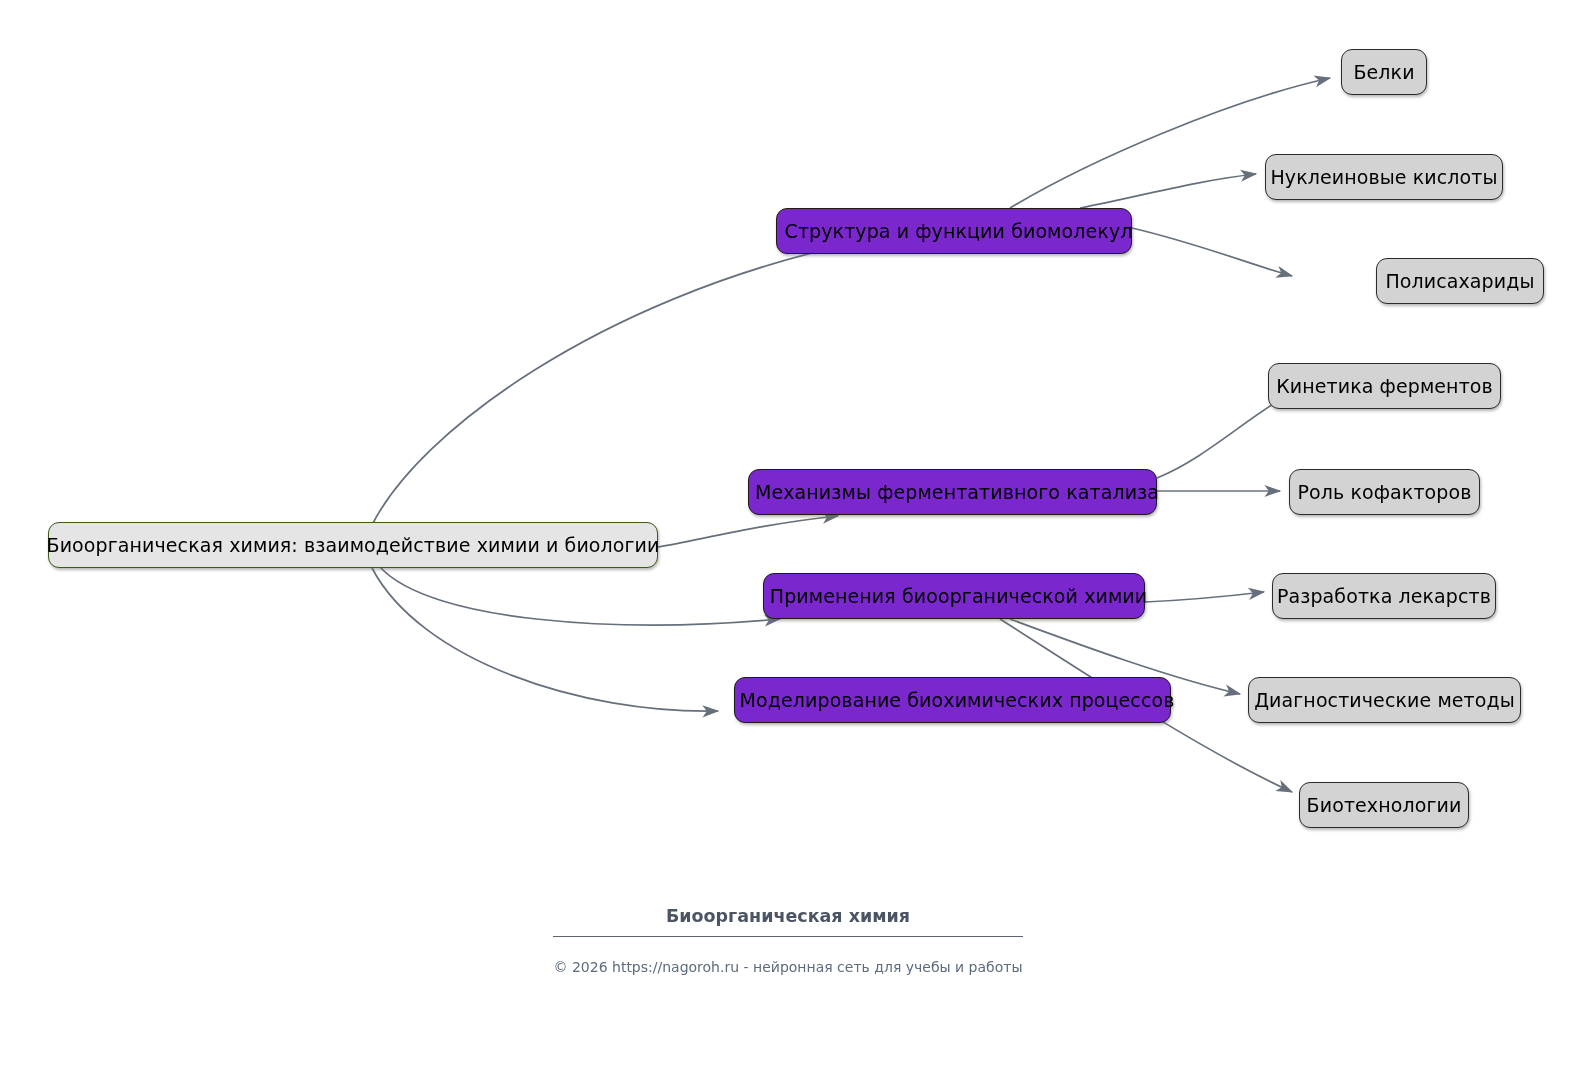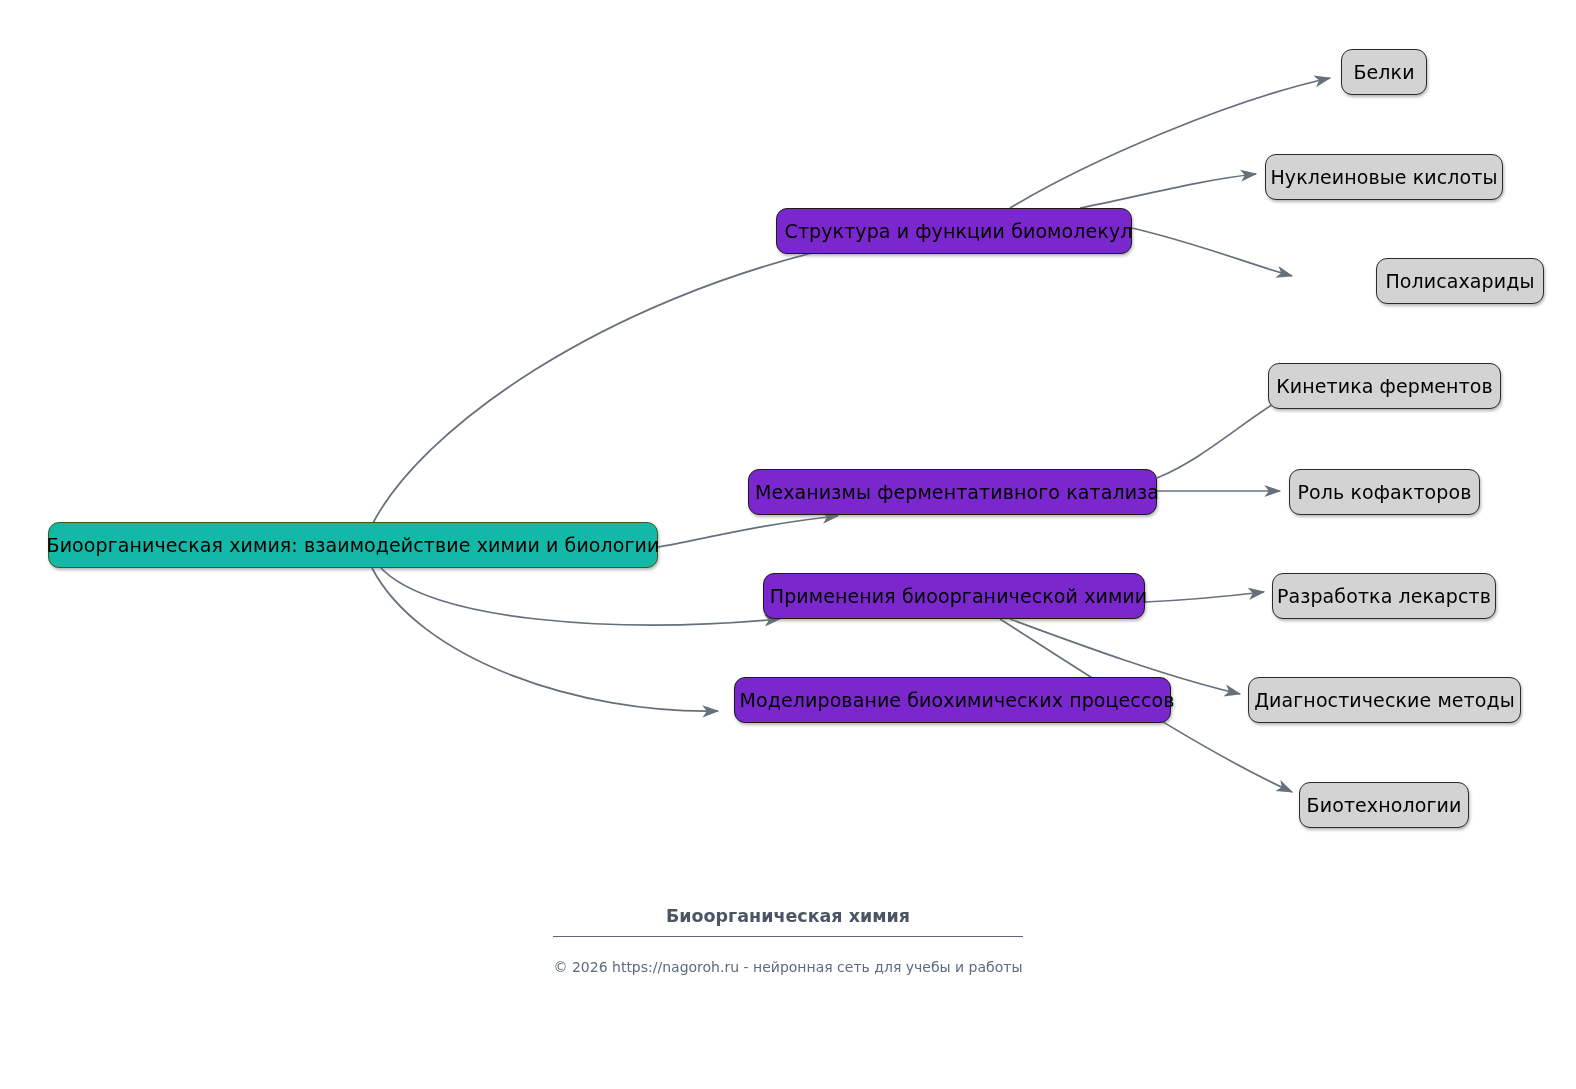--- a/index.html
+++ b/index.html
@@ -34,21 +34,21 @@
     border-radius: 11px;
     border: 1.4px solid #1d1d1d;
     font-size: 19px;
     line-height: 1;
     color: #000000;
     white-space: nowrap;
     letter-spacing: 0.1px;
     filter: drop-shadow(1.5px 2px 1.4px rgba(90,90,90,0.45));
   }
   .node-root {
-    background: #14b8a6;
+    background: #e5e5e5;
     border-color: #3d5a16;
   }
   .node-branch {
     background: #7b27ce;
     border-color: #1b1b1b;
     padding-left: 9px;
   }
   .node-leaf {
     background: #d3d3d3;
     border-color: #2b2b2b;

